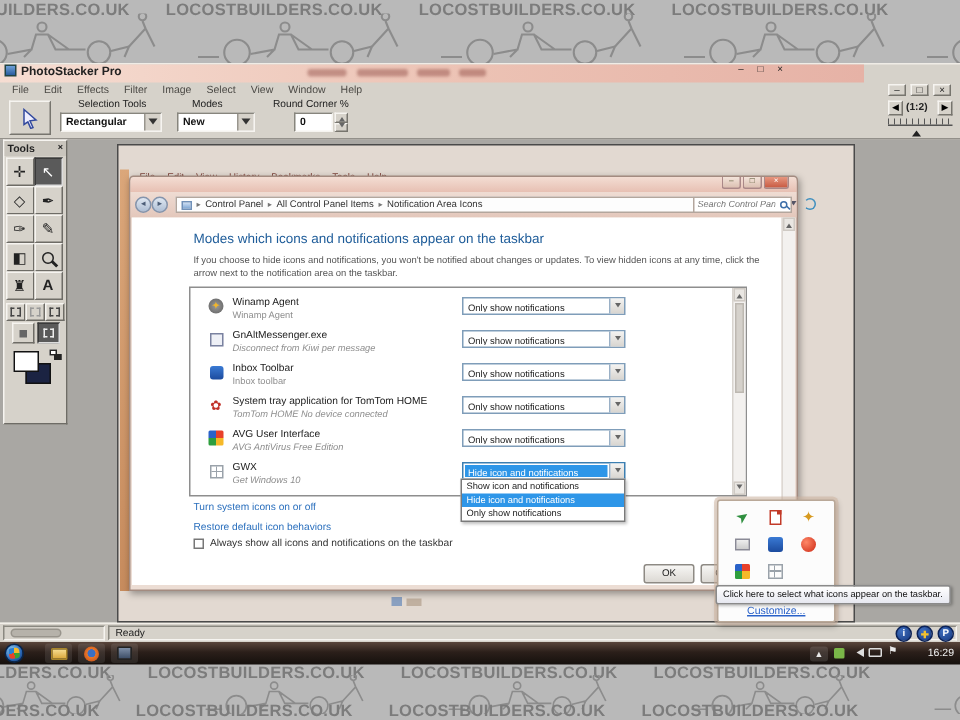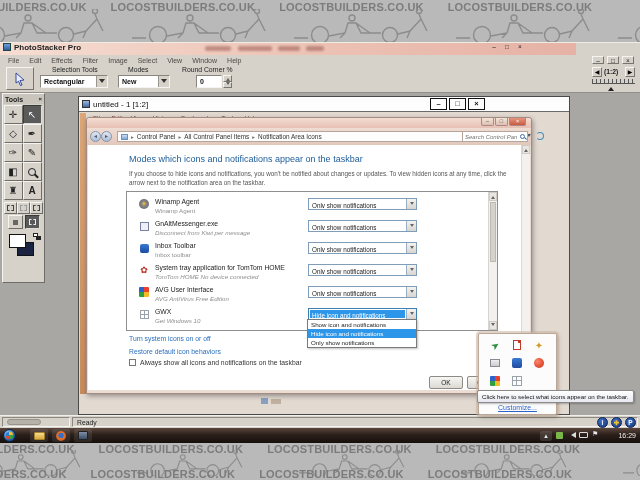--- a/index.html
+++ b/index.html
@@ -305,29 +305,20 @@
     </div>
     <div class="sw-wrap">
       <span class="sw" style="left:10px;top:10px;background:#1b2342"></span>
       <span class="sw" style="left:2px;top:2px;background:#fff"></span>
       <span class="abs" style="left:26px;top:1px;width:5px;height:4px;background:#fff;border:1px solid #222"></span>
       <span class="abs" style="left:29px;top:4px;width:5px;height:4px;background:#222;border:1px solid #222"></span>
     </div>
   </div>
 
   <div id="canvas">
-    <div id="canvas-title">
-      <span style="width:8px;height:8px;margin-right:3px;background:linear-gradient(#9ab8e0,#44679e);border:1px solid #333;display:inline-block"></span>
-      <span>untitled - 1 [1:2]</span>
-      <span style="position:absolute;left:349px;display:flex">
-        <span class="cwbtn">–</span>
-        <span class="cwbtn">□</span>
-        <span class="cwbtn">×</span>
-      </span>
-    </div>
     <div class="ff-edge"></div>
     <div id="ff-menu">
       <span>File</span>
       <span>Edit</span>
       <span>View</span>
       <span>History</span>
       <span>Bookmarks</span>
       <span>Tools</span>
       <span>Help</span>
     </div>

